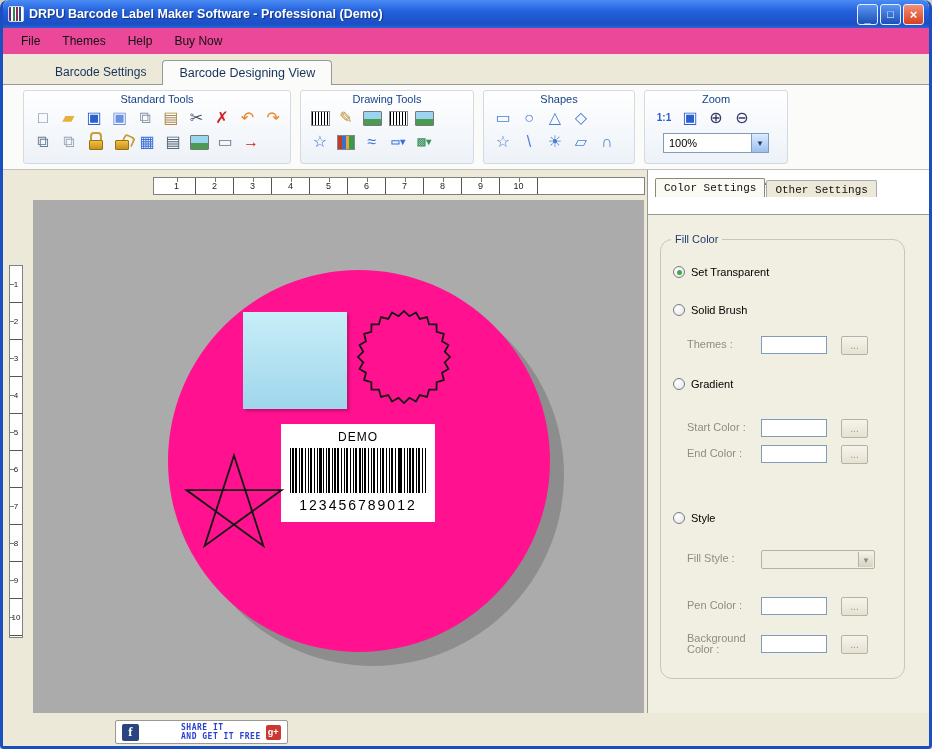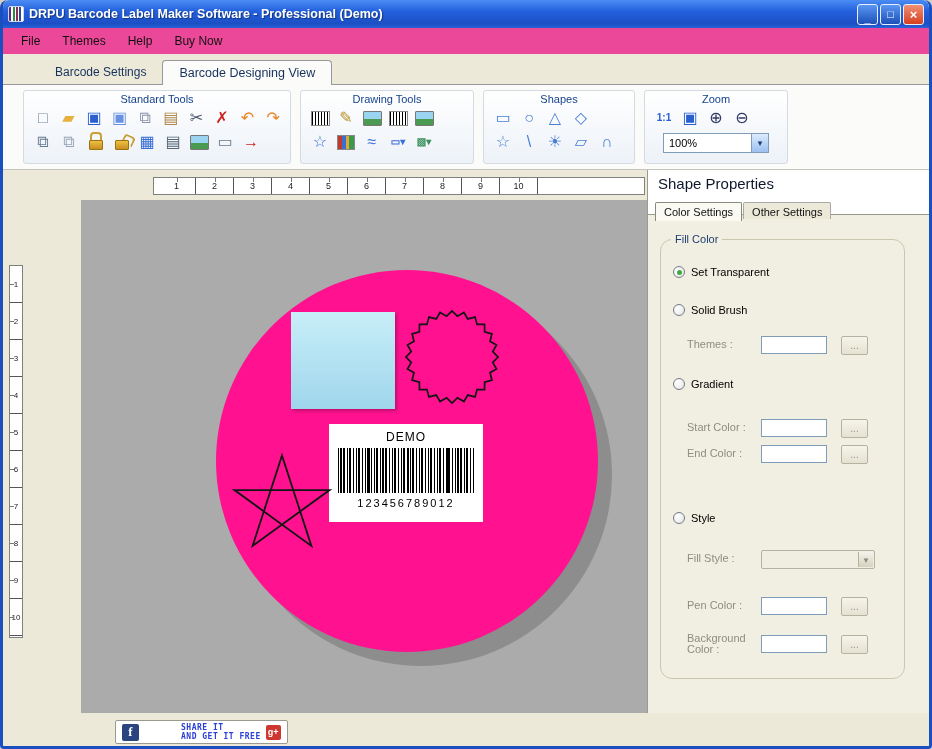--- a/index.html
+++ b/index.html
@@ -66,39 +66,39 @@
   .h-ruler{position:absolute;left:150px;top:7px;width:492px;height:18px;background:#fff;
     border:1px solid #808080;display:flex;padding-left:4px;}
   .rcell-h{width:38px;height:100%;border-right:1px solid #555;position:relative;
     display:flex;align-items:center;justify-content:center;font-size:9px;color:#222;}
   .rcell-h::before{content:'';position:absolute;left:50%;top:0;height:4px;border-left:1px solid #777;}
   .v-ruler{position:absolute;left:6px;top:95px;width:14px;height:373px;background:#fff;border:1px solid #808080;}
   .rcell-v{height:37px;width:100%;border-bottom:1px solid #555;position:relative;
     display:flex;align-items:center;justify-content:center;font-size:8px;color:#222;}
   .rcell-v::before{content:'';position:absolute;top:50%;left:0;width:4px;border-top:1px solid #777;}
 
-  .canvas{position:absolute;left:30px;top:30px;width:611px;height:513px;background:#ababab;overflow:hidden;margin-left:48px;}
+  .canvas{position:absolute;left:30px;top:30px;width:611px;height:513px;background:#ababab;overflow:hidden;}
   .circle-shadow{position:absolute;left:149px;top:84px;width:382px;height:382px;border-radius:50%;background:#8d8d8d;}
   .pink-circle{position:absolute;left:135px;top:70px;width:382px;height:382px;border-radius:50%;background:#ff1190;}
   .blue-square{position:absolute;left:210px;top:112px;width:104px;height:97px;
     background:linear-gradient(180deg,#c8eef8,#9fd6ec);box-shadow:2px 2px 3px rgba(0,0,0,0.25);}
   .scallop{position:absolute;left:322px;top:108px;width:98px;height:98px;}
   .star-svg{position:absolute;left:150px;top:252px;width:102px;height:108px;}
   .bc-label{position:absolute;left:248px;top:224px;width:154px;height:98px;background:#fff;text-align:center;}
   .bc-title{font-size:12px;letter-spacing:1px;margin-top:6px;color:#000;}
   .bars{margin:4px 9px 0;height:45px;
     background-image:repeating-linear-gradient(90deg,#000 0 1px,transparent 1px 3px),
       repeating-linear-gradient(90deg,transparent 0 2px,#000 2px 4px,transparent 4px 9px),
       repeating-linear-gradient(90deg,transparent 0 5px,#000 5px 6px,transparent 6px 13px);}
-  .bc-digits{font-size:11px;letter-spacing:2px;margin-top:4px;color:#000;}
+  .bc-digits{font-size:14px;letter-spacing:2px;margin-top:4px;color:#000;}
 
   
   .panel{flex:1;position:relative;background:#fff;border-left:1px solid #9a9a92;}
   .panel-title{font-size:15px;color:#0f172a;padding:5px 0 0 10px;}
-  .panel-tabs{position:absolute;top:32px;left:7px;display:flex;z-index:2;}
+  .panel-tabs{position:absolute;top:8px;left:7px;display:flex;z-index:2;align-items:flex-end;font-family:Liberation Mono, monospace;}
   .ptab{font-size:11px;color:#111;padding:3px 8px;background:#ece9d8;border:1px solid #aaa;
     border-bottom:none;margin-right:1px;cursor:pointer;border-radius:2px 2px 0 0;height:17px;}
   .ptab.active{background:#faf9f2;border-color:#8a8a7a;height:19px;position:relative;z-index:3;}
   .panel-body{position:absolute;top:44px;left:0;right:0;bottom:0;background:#f1efe2;border-top:1px solid #9a9a8a;}
   .groupbox{position:absolute;left:12px;right:24px;top:24px;height:440px;
     border:1px solid #cbc7ae;border-radius:12px;}
   .legend{position:absolute;top:-7px;left:10px;background:#f1efe2;padding:0 4px;font-size:11px;color:#1f3d6b;}
   .opt{position:absolute;left:12px;display:flex;align-items:center;gap:6px;font-size:11px;color:#000;cursor:pointer;}
   .radio{width:12px;height:12px;border-radius:50%;border:1px solid #747c86;position:relative;
     background:radial-gradient(circle at 35% 35%,#fff,#e4e4e4);display:inline-block;}

